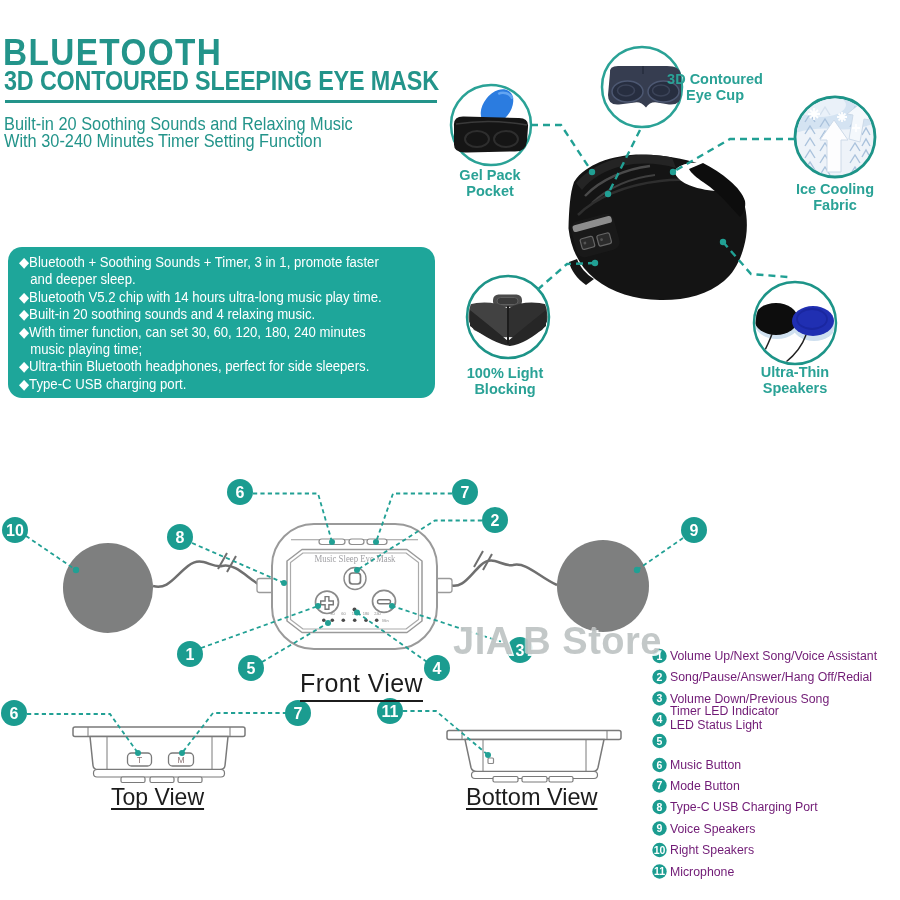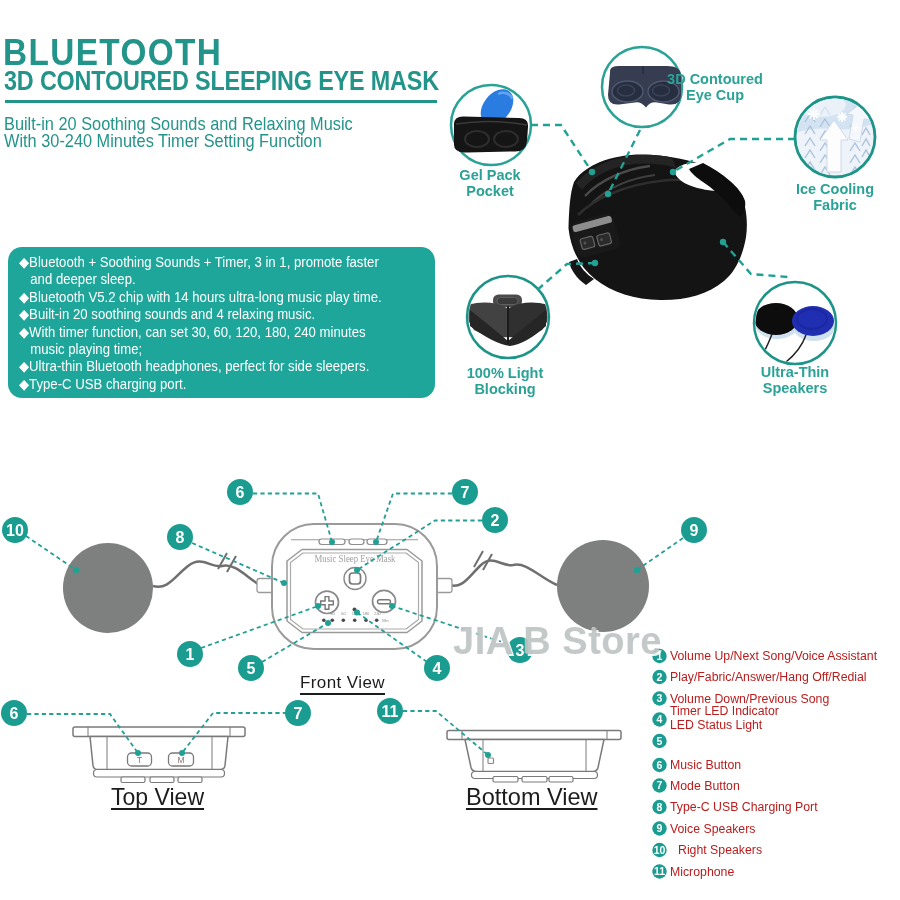--- a/index.html
+++ b/index.html
@@ -8,21 +8,21 @@
 #h1{left:3px;top:31.5px;font-size:36px;font-weight:bold;letter-spacing:1.5px;color:#23948a;transform:scaleX(0.926);transform-origin:left;}
 #h2{left:4px;top:64.5px;font-size:28px;font-weight:bold;letter-spacing:-0.2px;color:#23948a;white-space:nowrap;transform:scaleX(0.835);transform-origin:left;}
 #hrule{left:5px;top:100px;width:432px;height:2.5px;background:#23948a;}
 #sub{left:4px;top:114.5px;font-size:18.5px;color:#23948a;line-height:17.6px;transform:scaleX(0.883);transform-origin:left;white-space:nowrap;}
 #fbox{left:8px;top:247px;width:427px;height:151px;background:#1ea69a;border-radius:14px;}
 #ftext{left:19px;top:256px;font-size:14px;color:#fff;line-height:17.4px;white-space:nowrap;transform:scaleX(0.94);transform-origin:left;}
 .ind{padding-left:12px;}
 .lbl{position:absolute;color:#2aa296;font-weight:bold;font-size:14.5px;line-height:15.5px;text-align:center;white-space:nowrap;}
 #watermark{left:453px;top:620px;font-size:38px;font-weight:bold;letter-spacing:0.5px;color:rgba(182,188,188,0.82);text-shadow:2px 2px 0 rgba(255,255,255,0.9),-1px -1px 0 rgba(255,255,255,0.5);white-space:nowrap;}
 .vtitle{position:absolute;color:#1c1c1c;font-size:24.5px;line-height:23px;border-bottom:2.2px solid #1c1c1c;white-space:nowrap;transform-origin:left;}
-.leg{position:absolute;left:670px;font-size:12.3px;color:#b91c1c;white-space:nowrap;}
+.leg{position:absolute;left:670px;font-size:12.3px;color:#701a75;white-space:nowrap;}
 </style>
 </head>
 <body>
 <svg class="abs" style="left:0;top:0" width="900" height="900" viewBox="0 0 900 900">
 
 <defs>
 <clipPath id="iceclip">
         <circle cx="835" cy="137" r="38.5"></circle>
       </clipPath>
 <clipPath id="lbclip">
@@ -289,26 +289,26 @@
 <div class="abs" id="hrule"></div>
 <div class="abs" id="sub">Built-in 20 Soothing Sounds and Relaxing Music<br>With 30-240 Minutes Timer Setting Function</div>
 <div class="abs" id="fbox"></div>
 <div class="abs" id="ftext" style="top:254px;">◆Bluetooth + Soothing Sounds + Timer, 3 in 1, promote faster<br><span class="ind">and deeper sleep.</span><br>◆Bluetooth V5.2 chip with 14 hours ultra-long music play time.<br>◆Built-in 20 soothing sounds and 4 relaxing music.<br>◆With timer function, can set 30, 60, 120, 180, 240 minutes<br><span class="ind">music playing time;</span><br>◆Ultra-thin Bluetooth headphones, perfect for side sleepers.<br>◆Type-C USB charging port.</div>
 <div class="lbl" style="left:635px;top:72px;width:160px;">3D Contoured<br>Eye Cup</div>
 <div class="lbl" style="left:400px;top:168px;width:180px;">Gel Pack<br>Pocket</div>
 <div class="lbl" style="left:745px;top:182px;width:180px;">Ice Cooling<br>Fabric</div>
 <div class="lbl" style="left:415px;top:366px;width:180px;">100% Light<br>Blocking</div>
 <div class="lbl" style="left:705px;top:365px;width:180px;">Ultra-Thin<br>Speakers</div>
 <div class="abs" id="watermark">JIA B Store</div>
-<div class="vtitle" style="left:300px;top:673px;line-height:20px;font-size:17px;letter-spacing:0.4px;padding-bottom:0px;transform:scaleX(1);">Front View</div>
+<div class="vtitle" style="left:300px;top:673px;line-height:20px;font-size:25px;letter-spacing:0.4px;padding-bottom:7px;transform:scaleX(1);">Front View</div>
 <div class="vtitle" style="left:111px;top:784.5px;padding-bottom:0.5px;transform:scaleX(0.94);">Top View</div>
 <div class="vtitle" style="left:466px;top:784.5px;padding-bottom:0.5px;transform:scaleX(0.96);">Bottom View</div>
 <div class="leg" style="top:649px;">Volume Up/Next Song/Voice Assistant</div>
-<div class="leg" style="top:670px;">Play/Fabric/Answer/Hang Off/Redial</div>
+<div class="leg" style="top:670px;">Song/Pause/Answer/Hang Off/Redial</div>
 <div class="leg" style="top:692px;">Volume Down/Previous Song</div>
 <div class="leg" style="top:718px;">LED Status Light</div>
 <div class="leg" style="top:704px;">Timer LED Indicator</div>
 <div class="leg" style="top:758px;">Music Button</div>
 <div class="leg" style="top:779px;">Mode Button</div>
 <div class="leg" style="top:800px;text-align:right;">Type-C USB Charging Port</div>
 <div class="leg" style="top:822px;">Voice Speakers</div>
-<div class="leg" style="top:843px;margin-left:8px;">Right Speakers</div>
+<div class="leg" style="top:843px;">Right Speakers</div>
 <div class="leg" style="top:865px;">Microphone</div>
 
 </body></html>

